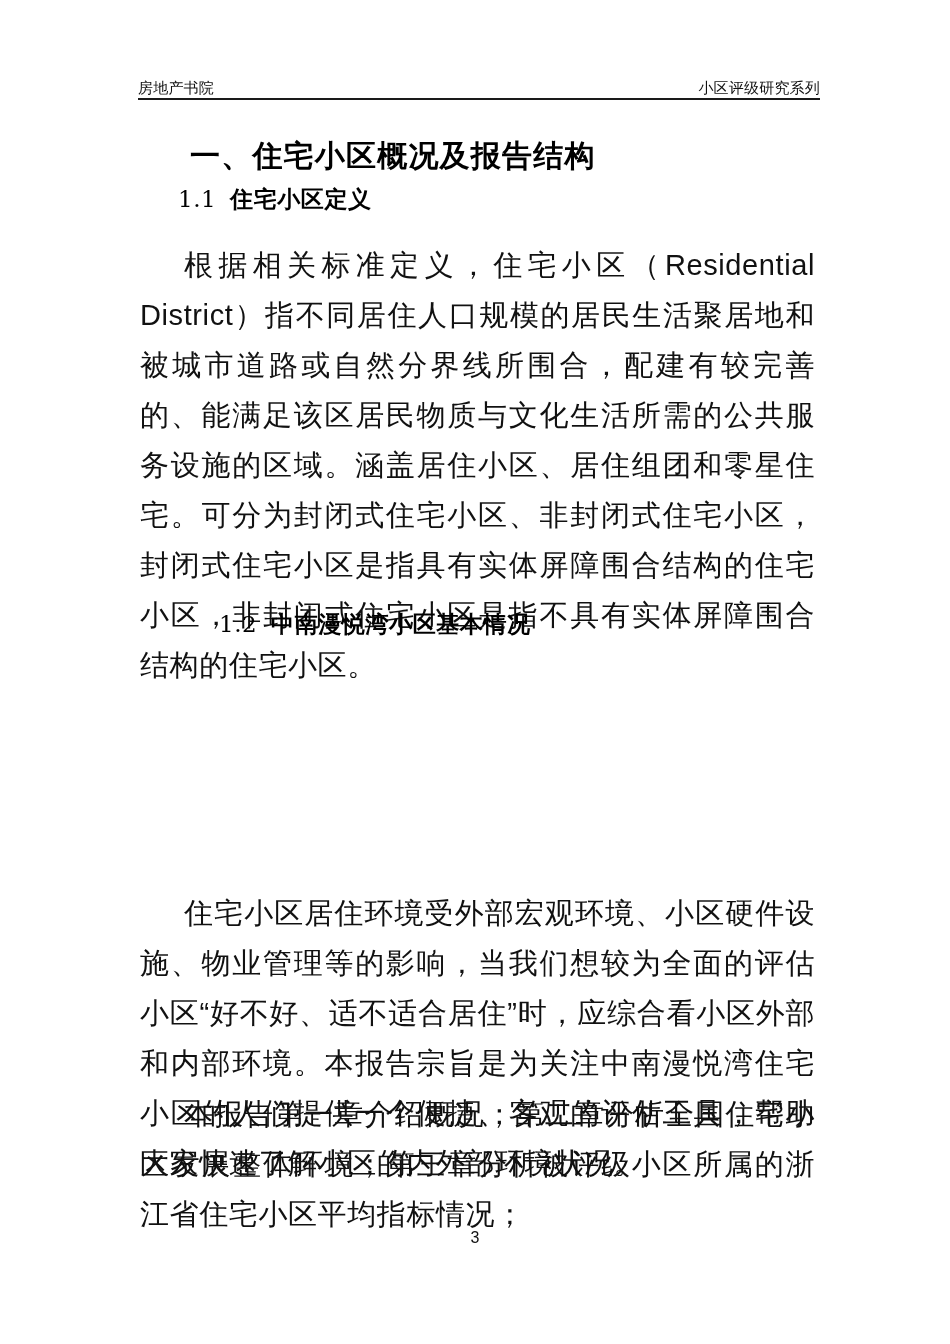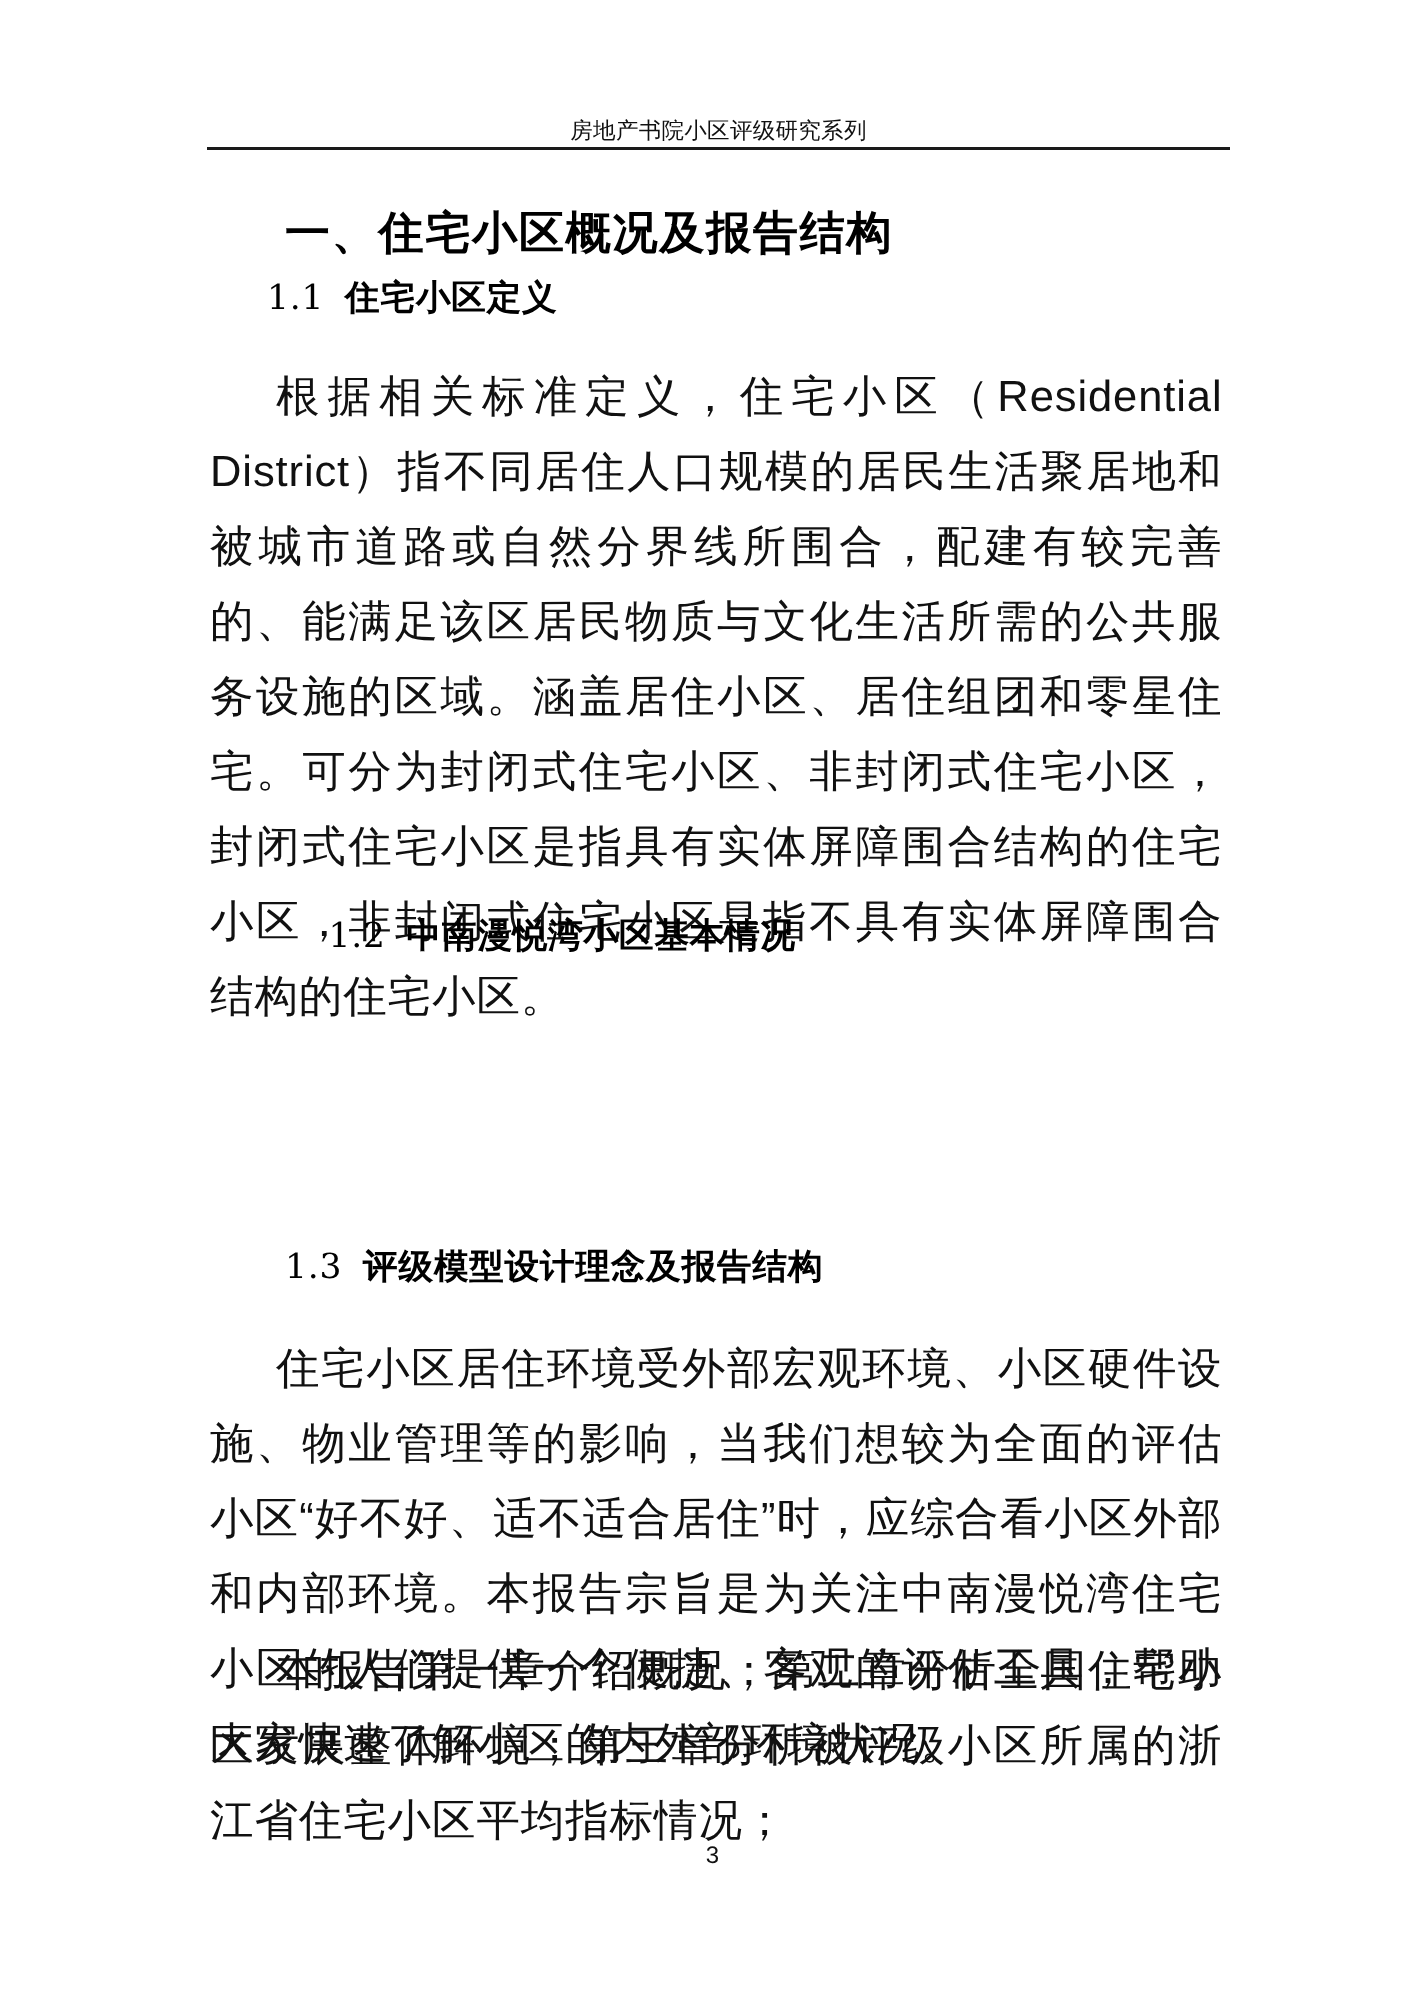--- a/index.html
+++ b/index.html
@@ -28,21 +28,21 @@
   
   .header {
     position: absolute;
     left: 138px;
     top: 66px;
     width: 682px;
     height: 34px;
     border-bottom: 2px solid #1a1a1a;
     display: flex;
     align-items: flex-end;
-    justify-content: center;
+    justify-content: space-between;
     box-sizing: border-box;
     padding-bottom: 3px;
   }
   .header-text {
     font-family: "Liberation Sans", "DejaVu Sans", sans-serif;
     font-size: 15px;
     line-height: 1;
     letter-spacing: 0.2px;
     color: #111111;
     white-space: nowrap;
@@ -132,23 +132,20 @@
     <span class="num">1.1</span><span class="cn">&nbsp;&nbsp;</span><span class="cn">住宅小区定义</span>
   </div>
 
   <div class="para" id="para-1">根据相关标准定义，住宅小区（Residential District）指不同居住人口规模的居民生活聚居地和被城市道路或自然分界线所围合，配建有较完善的、能满足该区居民物质与文化生活所需的公共服务设施的区域。涵盖居住小区、居住组团和零星住宅。可分为封闭式住宅小区、非封闭式住宅小区，封闭式住宅小区是指具有实体屏障围合结构的住宅小区，非封闭式住宅小区是指不具有实体屏障围合结构的住宅小区。</div>
 
   <div class="h2" id="h2-12">
     <span class="num">1.2</span><span class="cn">&nbsp;&nbsp;</span><span class="cn">中南漫悦湾小区基本情况</span>
   </div>
 
 
-  <div class="h2" id="h2-13">
-    <span class="num">1.3</span><span class="cn">&nbsp;&nbsp;</span><span class="cn">评级模型设计理念及报告结构</span>
-  </div>
 
   <div class="para" id="para-3">住宅小区居住环境受外部宏观环境、小区硬件设施、物业管理等的影响，当我们想较为全面的评估小区“好不好、适不适合居住”时，应综合看小区外部和内部环境。本报告宗旨是为关注中南漫悦湾住宅小区的人们提供一个便捷、客观的评估工具，帮助大家快速了解小区的内外部环境状况。</div>
 
   <div class="para" id="para-4">本报告第一章介绍概况；第二章分析全国住宅小区发展整体环境；第三章分析被评级小区所属的浙江省住宅小区平均指标情况；</div>
 
   <div class="footer">3</div>
 
 </div>
 
 </body></html>

